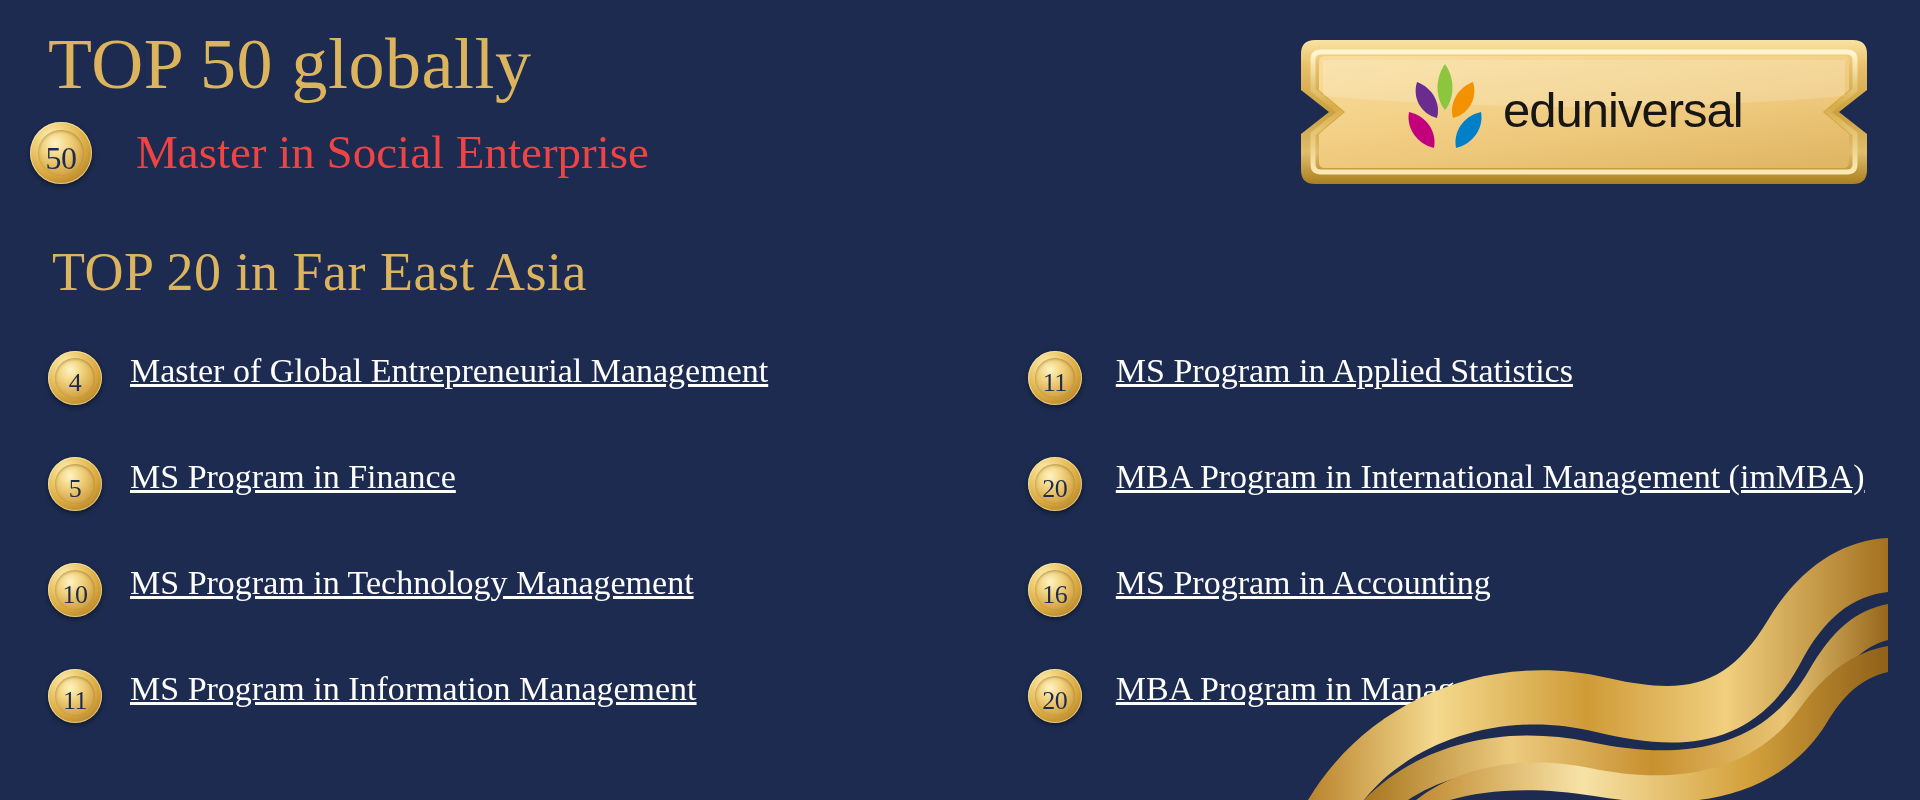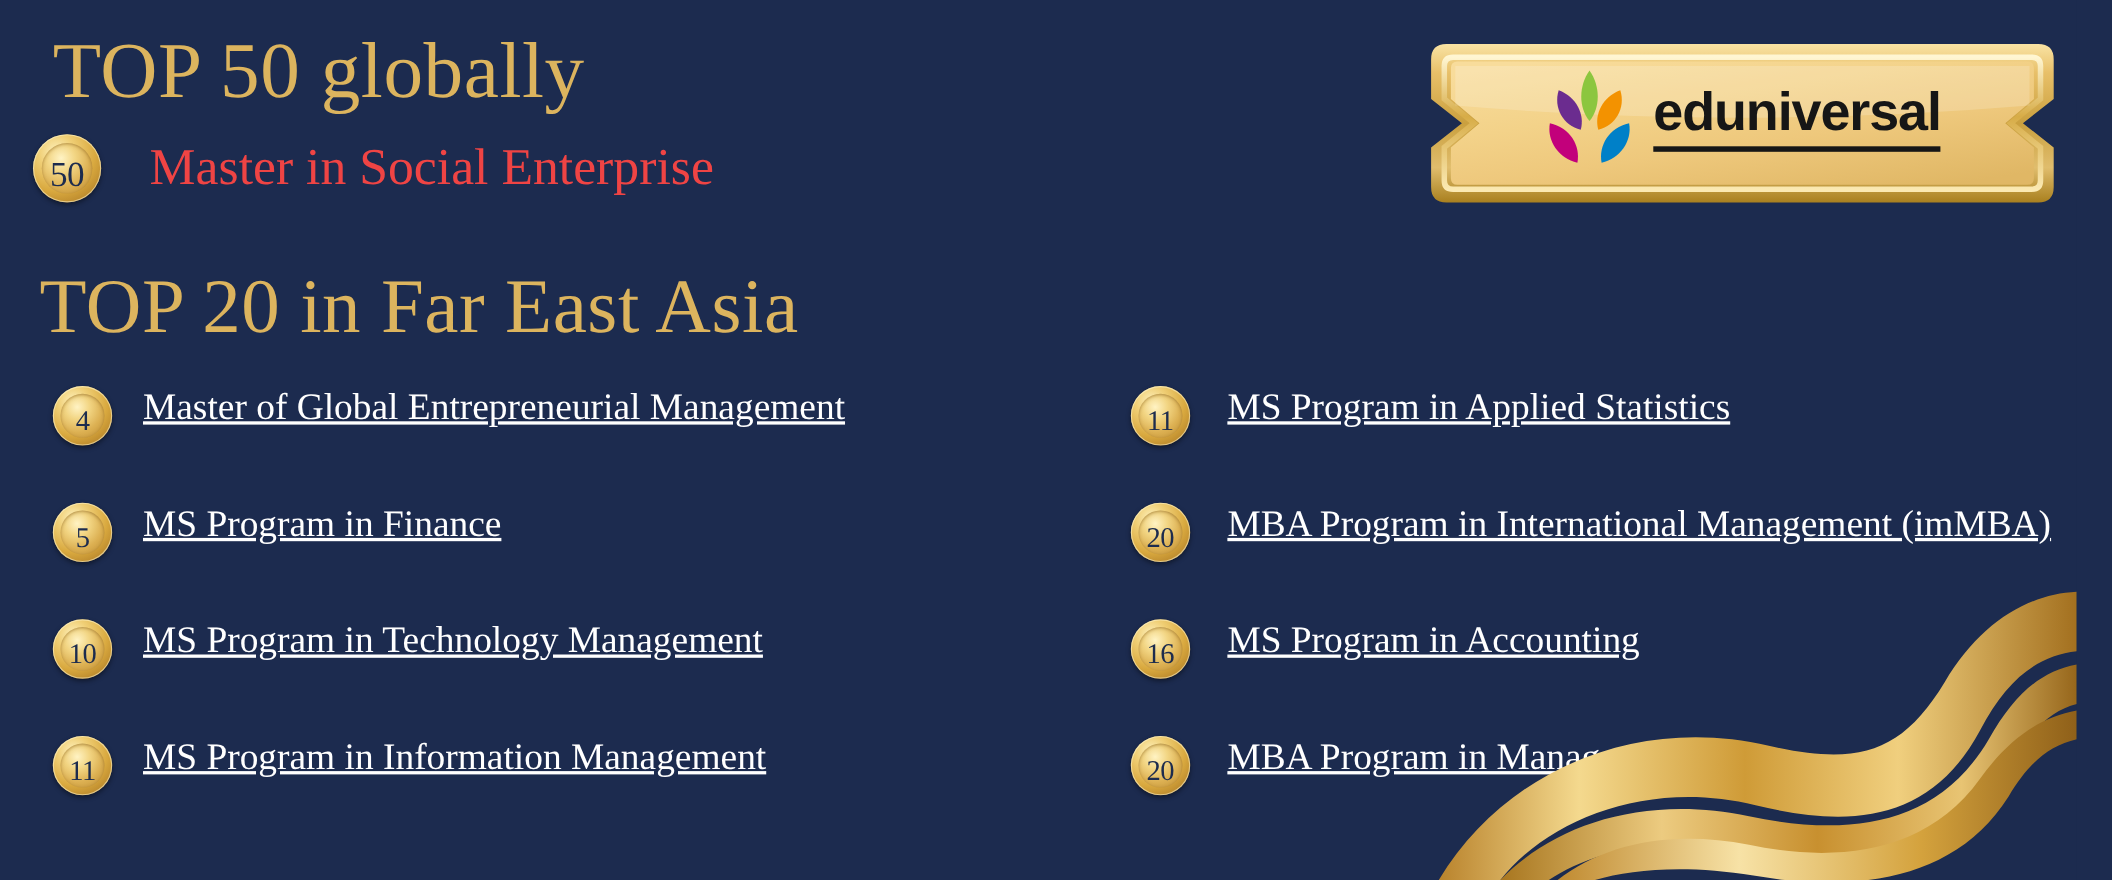--- a/index.html
+++ b/index.html
@@ -36,23 +36,23 @@
     letter-spacing: 0.5px;
     white-space: nowrap;
   }
   .heading-top50 {
     left: 48px;
     top: 28px;
     font-size: 72px;
     line-height: 1;
   }
   .heading-top20 {
-    left: 36px;
+    left: 52px;
     top: 245px;
-    font-size: 70px;
+    font-size: 54px;
     line-height: 1;
   }
 
   
   .featured-row {
     position: absolute;
     left: 30px;
     top: 122px;
     display: flex;
     align-items: center;
@@ -162,23 +162,22 @@
     align-items: center;
     gap: 16px;
   }
   .leaf-logo {
     flex: 0 0 auto;
     width: 84px;
     height: 104px;
   }
   .plaque-text {
     display: flex;
-    flex-direction: column;
+    flex-direction: row;
     align-items: flex-start;
-    font-weight: bold;
   }
   .brand-name {
     font-family: "Liberation Sans", "DejaVu Sans", sans-serif;
     font-size: 49px;
     line-height: 1;
     color: #161616;
     letter-spacing: -1px;
     padding-bottom: 4px;
   }
   .brand-rule {

